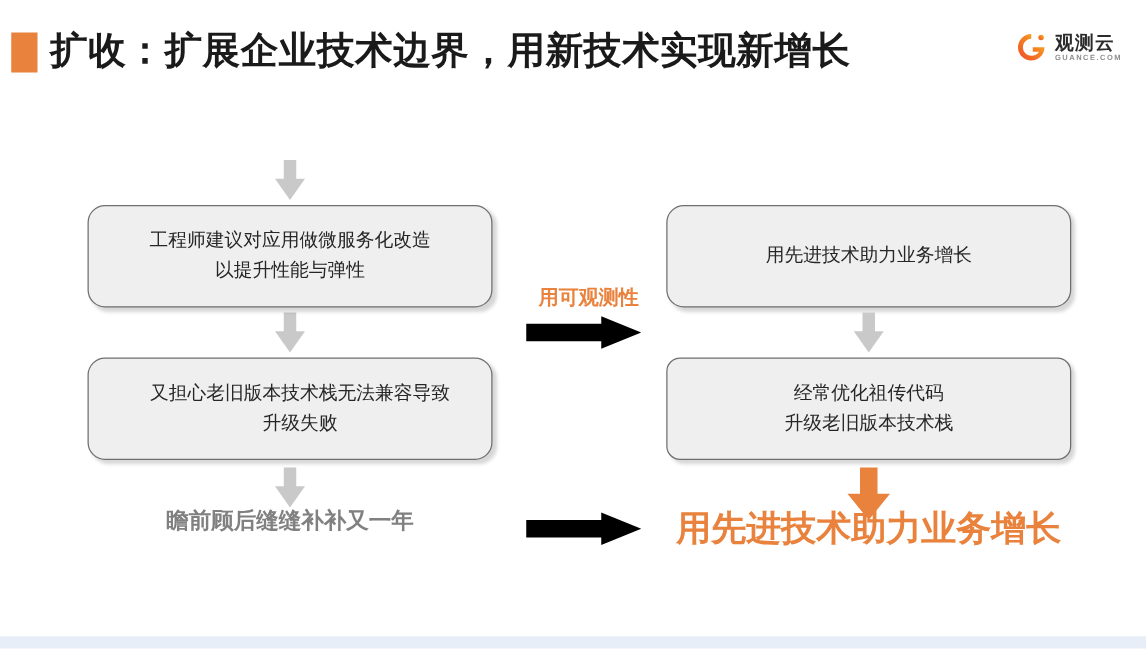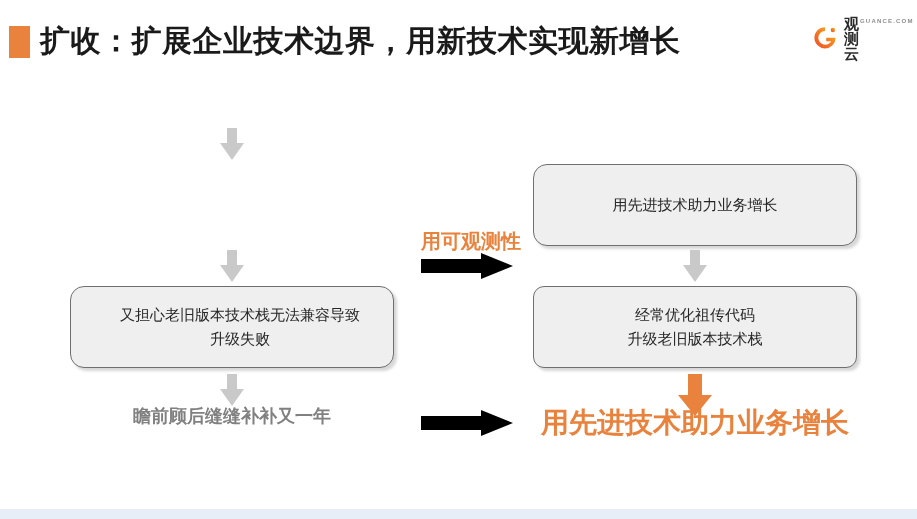--- a/index.html
+++ b/index.html
@@ -64,21 +64,21 @@
     gap: 6px;
   }
   #logo-mark {
     width: 26px;
     height: 26px;
     flex: 0 0 26px;
     position: relative;
   }
   #logo-text-wrap {
     display: flex;
-    flex-direction: row;
+    flex-direction: column;
     justify-content: center;
     line-height: 1;
   }
   #logo-name {
     font-size: 15px;
     font-weight: 700;
     color: #2b2b2b;
     letter-spacing: 1px;
   }
   #logo-domain {
@@ -186,21 +186,21 @@
   #arrow-mid-black { left: 421px; top: 253px; }
   #arrow-bot-black { left: 421px; top: 410px; }
 
   
   #mid-label {
     position: absolute;
     left: 421px;
     top: 228px;
     width: 100px;
     text-align: center;
-    font-size: 20px;
+    font-size: 16px;
     font-weight: 700;
     color: #e8823c;
     white-space: nowrap;
   }
 
   
   #summary-left {
     position: absolute;
     left: 70px;
     top: 404px;
@@ -269,20 +269,24 @@
   </div>
   <div class="grey-arrow" id="arrow-l-mid">
     <div class="stem"></div>
       <div class="head"></div>
   </div>
   <div class="grey-arrow" id="arrow-l-bot">
     <div class="stem"></div>
       <div class="head"></div>
   </div>
 
+  <div class="flow-box" id="box-left-1">
+    <span class="box-text">工程师建议对应用做微服务化改造
+以提升性能与弹性</span>
+  </div>
   <div class="flow-box" id="box-left-2">
     <span class="box-text">又担心老旧版本技术栈无法兼容导致
 升级失败</span>
   </div>
 
   <div id="summary-left">瞻前顾后缝缝补补又一年</div>
 
   <div id="mid-label">用可观测性</div>
   <div class="black-arrow" id="arrow-mid-black">
     <div class="stem"></div>

